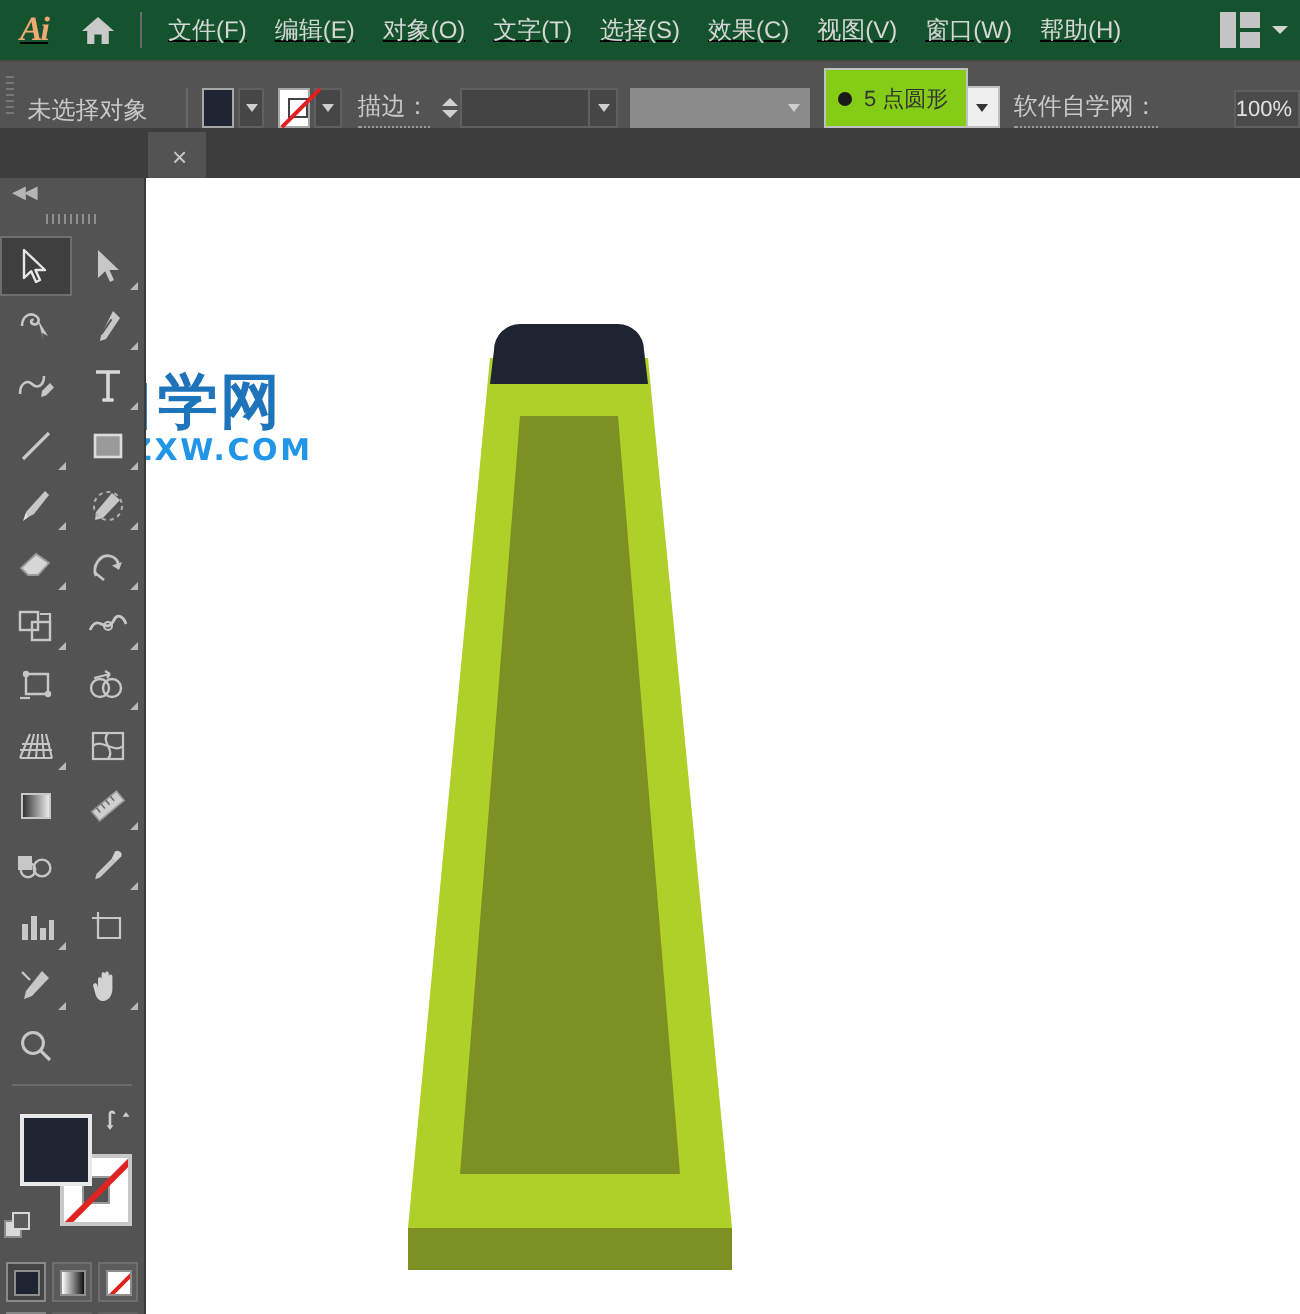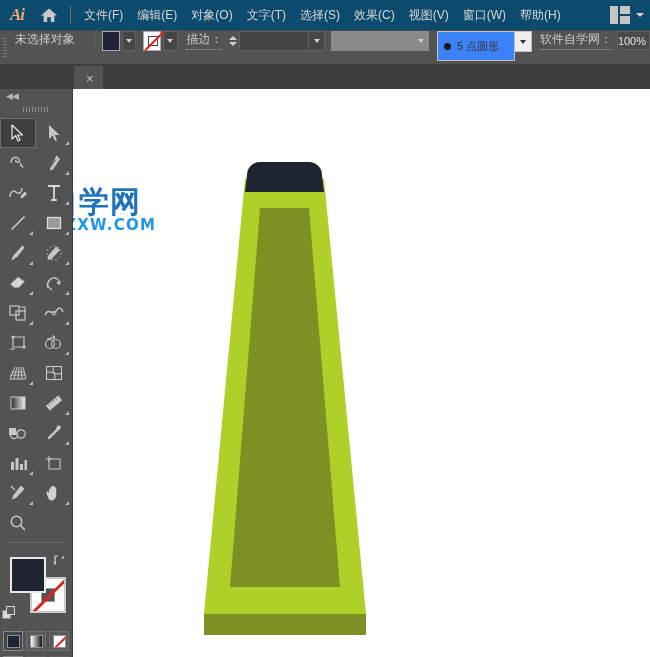--- a/index.html
+++ b/index.html
@@ -10,24 +10,25 @@
     width: 650px; height: 657px;
     font-family: "Liberation Sans", "DejaVu Sans", sans-serif;
     overflow: hidden;
     position: relative;
     -webkit-font-smoothing: antialiased;
   }
 
   
   #menubar {
     height: 30px;
-    background: #0c4a6e;
+    background: #14532d;
     display: flex;
     align-items: center;
     position: relative;
+    text-decoration: underline;
   }
   #ai-logo {
     width: 34px; height: 30px;
     display: flex; align-items: center; justify-content: center;
     color: #f0a875;
     font-size: 17px;
     font-weight: bold;
     font-style: italic;
     font-family: "Liberation Serif", "DejaVu Serif", serif;
     letter-spacing: -1px;
@@ -69,21 +70,21 @@
     border-right: 4px solid transparent;
     border-top: 4px solid #d4d4d4;
   }
 
   
   #optionsbar {
     height: 33px;
     background: #535353;
     border-top: 1px solid #4a4a4a;
     display: flex;
-    align-items: flex-start;
+    align-items: flex-end;
     position: relative;
   }
   #opt-grip {
     width: 12px; height: 33px;
     display: flex; align-items: center; justify-content: center;
   }
   #opt-grip b {
     display: block;
     width: 4px; height: 20px;
     background: repeating-linear-gradient(to bottom,#777 0 1px,#535353 1px 3px);
@@ -171,21 +172,21 @@
     width: 17px; height: 20px;
     background: #464646;
     border: 1px solid #606060;
     border-left: none;
     box-sizing: border-box;
     display: flex; align-items: center; justify-content: center;
   }
   .drop-btn.pale { background: #8a8a8a; border-color: #8a8a8a; }
   #brush-field {
     width: 86px; height: 21px;
-    background: #3b82f6;
+    background: #84cc16;
     border: 1px solid #c0c0c0;
     box-sizing: border-box;
     display: flex; align-items: center;
     gap: 6px;
     padding: 14px 6px;
     color: #333;
     font-size: 11px;
   }
   #brush-dot {
     width: 7px; height: 7px; border-radius: 50%;
@@ -202,20 +203,21 @@
   #brush-drop .chev-sm { border-top-color: #333; }
   #opacity-field {
     width: 34px; height: 19px;
     background: #4a4a4a;
     border: 1px solid #5f5f5f;
     box-sizing: border-box;
     color: #e2e2e2;
     font-size: 11px;
     display: flex; align-items: center; justify-content: flex-end;
     padding-right: 3px;
+    margin-left: 33px;
   }
 
   
   #tabbar {
     height: 26px;
     background: #3d3d3d;
     display: flex;
     align-items: flex-end;
     padding-left: 74px;
     box-sizing: border-box;

